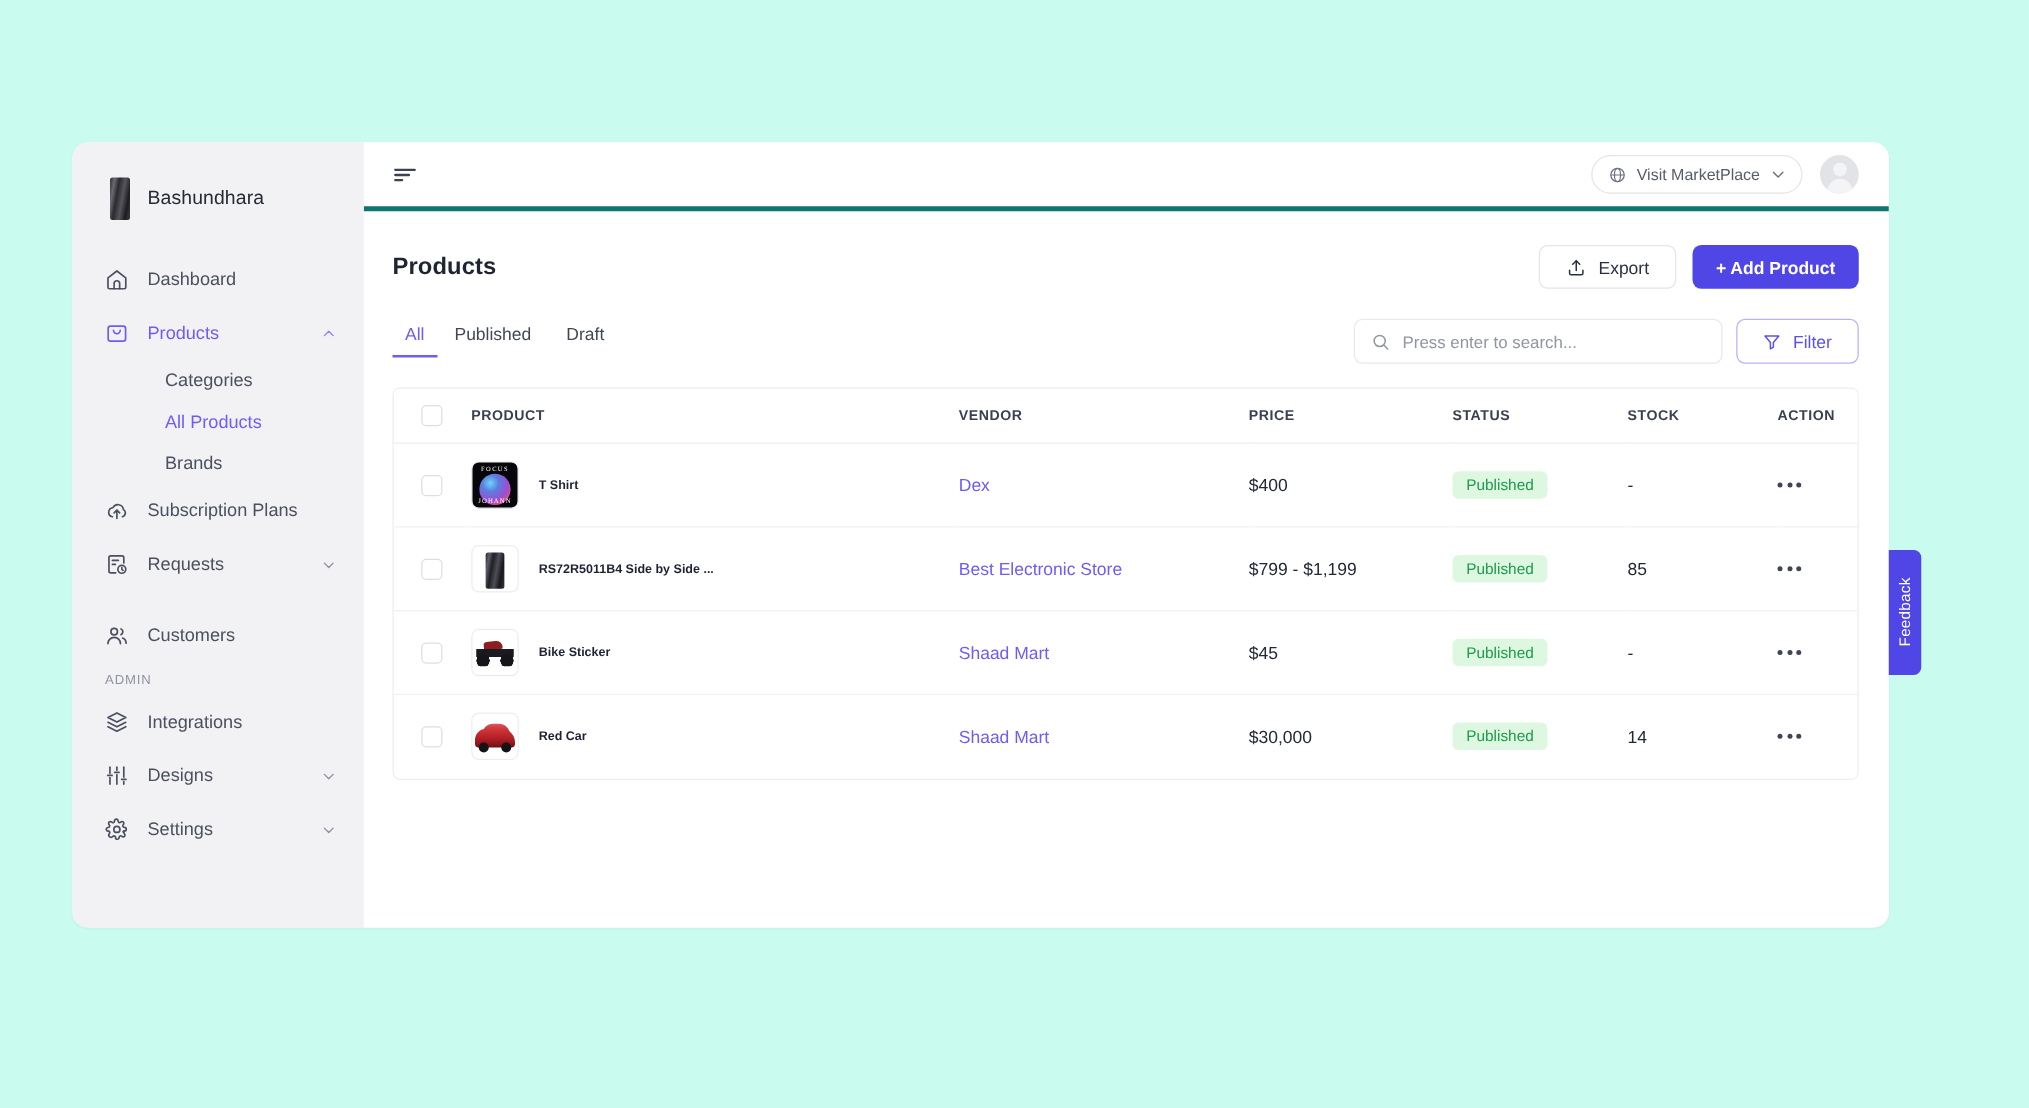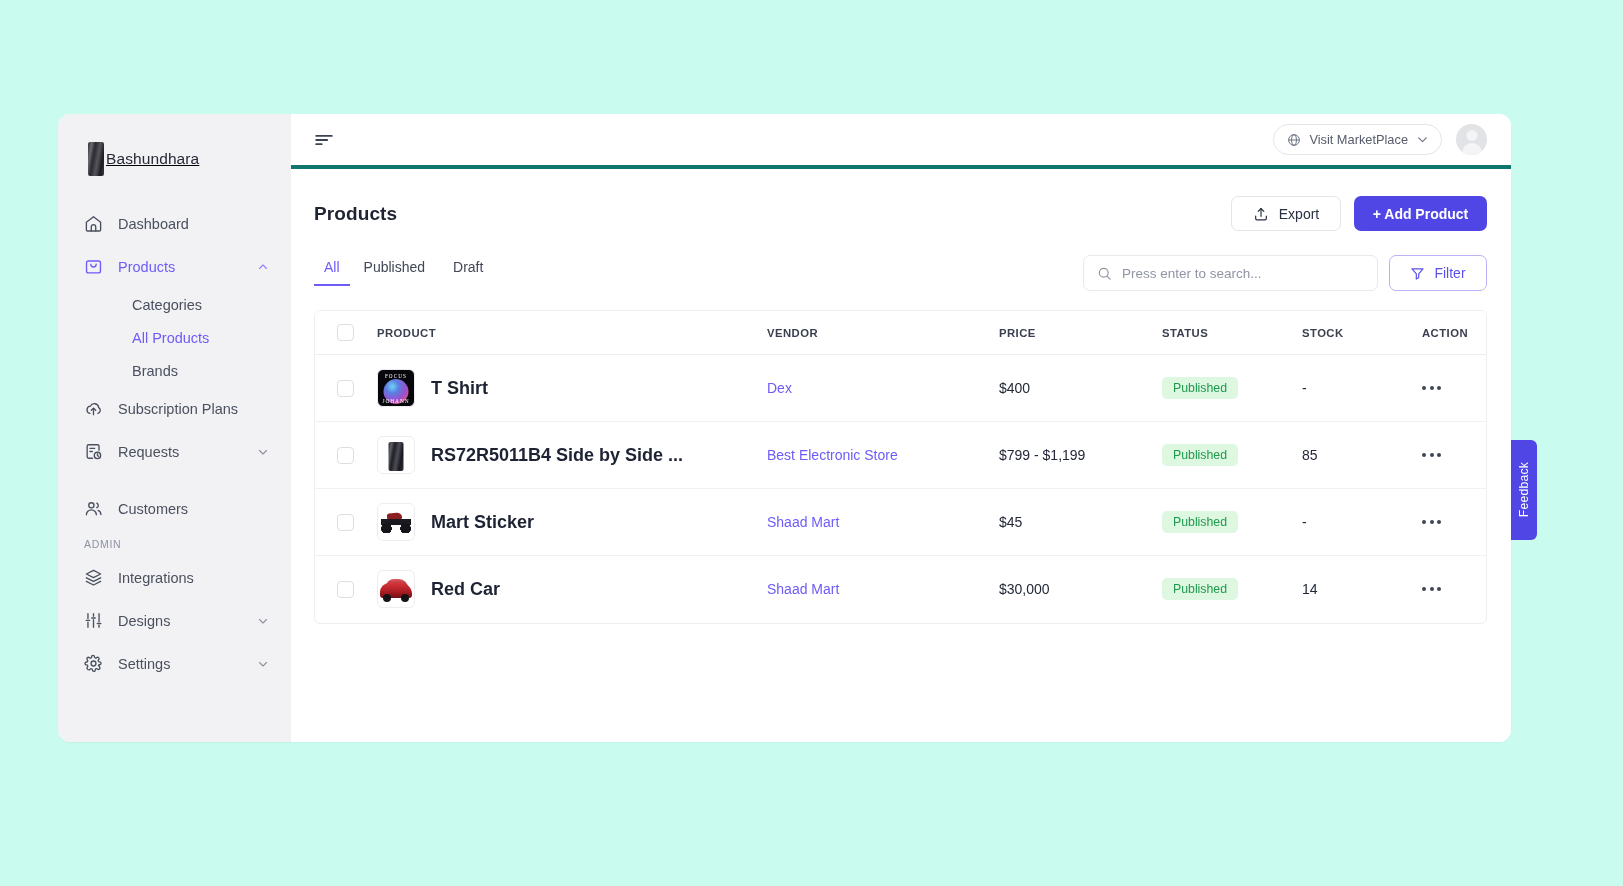--- a/index.html
+++ b/index.html
@@ -23,24 +23,23 @@
   
   .sidebar {
     width: 233px;
     flex: 0 0 233px;
     background: #f2f2f5;
     border-radius: 12px 0 0 12px;
     padding: 0;
     position: relative;
   }
   .brand {
-    display: flex; align-items: center; gap: 2px;
+    display: flex; align-items: center; gap: 14px;
     padding: 22px 0 0 30px;
     height: 68px;
-    text-decoration: underline;
   }
   .brand-logo {
     width: 16px; height: 34px; border-radius: 2px;
     background: linear-gradient(100deg,#2e2e33 0%,#6a6a72 18%,#2a2a2f 36%,#55555c 58%,#1d1d21 80%,#3a3a40 100%);
   }
   .brand-name {
     font-size: 15.5px; color: #262a35; font-weight: 400;
     letter-spacing: .1px;
   }
   .nav { padding-top: 20px; }
@@ -180,21 +179,21 @@
   tbody tr:last-child td { border-bottom: none; }
   .cbox {
     width: 17px; height: 17px; border: 1px solid #dcdee4;
     border-radius: 4px; background: #fff; cursor: pointer; display: block;
   }
   .prod-cell { display: flex; align-items: center; gap: 16px; }
   .thumb {
     width: 38px; height: 38px; border: 1px solid #ededf0; border-radius: 6px;
     flex: 0 0 38px; overflow: hidden; position: relative; background: #fff;
   }
-  .prod-name { font-weight: 700; font-size: 18px; color: #1e2333; white-space: nowrap; }
+  .prod-name { font-weight: 700; font-size: 10px; color: #1e2333; white-space: nowrap; }
   .vendor-link { color: #6d5cf7; font-size: 14px; cursor: pointer; }
   .badge {
     display: inline-block; background: #ddf7e0; color: #1f9a4d;
     font-size: 12.3px; padding: 5px 11px; border-radius: 5px; line-height: 1;
   }
   .dots { display: flex; gap: 3.5px; cursor: pointer; padding: 6px 0; }
   .dots i { width: 4px; height: 4px; border-radius: 50%; background: #3f4557; display:block; }
 
   
   .th-tshirt { background:#07060b; }
@@ -554,21 +553,21 @@
             <tr>
               <td class="col-check">
                 <span class="cbox"></span>
               </td>
               <td>
                 <div class="prod-cell">
                   <div class="thumb th-bike">
                       <div class="b2"></div>
                       <div class="b"></div>
                     </div>
-                  <span class="prod-name">Mart Sticker</span>
+                  <span class="prod-name">Bike Sticker</span>
                 </div>
               </td>
               <td>
                 <span class="vendor-link">Shaad Mart</span>
               </td>
               <td>$45</td>
               <td>
                 <span class="badge">Published</span>
               </td>
               <td>-</td>

